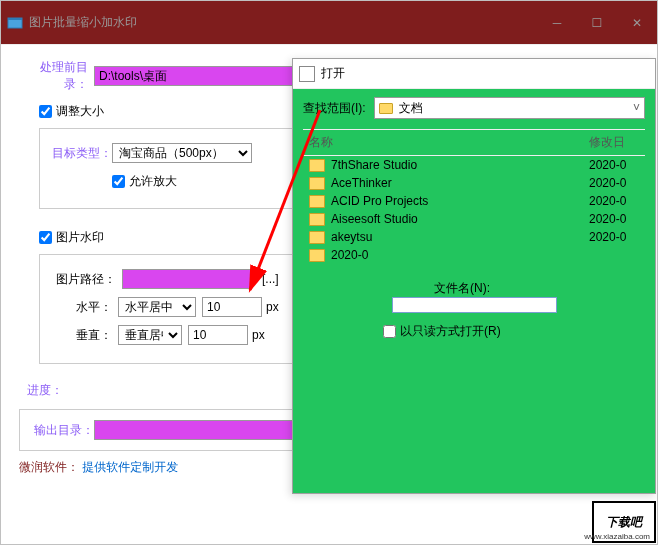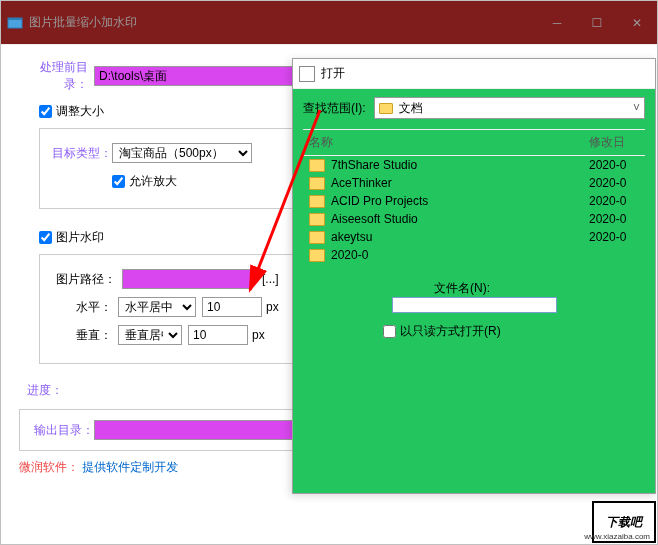--- a/index.html
+++ b/index.html
@@ -22,21 +22,21 @@
 select { border: 1px solid #999; background: #fff; height: 20px; padding: 0 2px; }
 .watermark-section { margin-top: 20px; }
 .ws-row { display: flex; align-items: center; margin-bottom: 8px; }
 .ws-label { width: 70px; text-align: right; padding-right: 6px; }
 .ws-label2 { width: 46px; text-align: right; padding-right: 6px; margin-left: 20px; }
 .num-input { width: 60px; height: 20px; border: 1px solid #999; padding: 0 4px; }
 .unit { margin-left: 4px; }
 .progress-section { margin-top: 18px; }
 .output-section { border: 1px solid #ccc; margin: 8px 0; padding: 10px 8px; display: flex; align-items: center; }
 .link-row { margin-top: 8px; }
-.link-label { color: #ef4444; }
+.link-label { color: #7f1d1d; }
 .link-text { color: #0066cc; cursor: pointer; }
 .lightning { color: #ffa500; margin-right: 2px; }
 
 
 .dialog { position: absolute; top: 58px; left: 292px; width: 364px; height: 436px; background: #22c55e; border: 1px solid #a0a0a0; box-shadow: -2px 2px 8px rgba(0,0,0,0.15); }
 .dlg-titlebar { height: 30px; background: #fff; display: flex; align-items: center; padding-left: 6px; border-bottom: 1px solid #eee; }
 .dlg-icon { width: 16px; height: 16px; border: 1px solid #888; background: #fff; margin-right: 6px; }
 .dlg-body { padding: 8px 10px; }
 .lookin-row { display: flex; align-items: center; margin-bottom: 10px; }
 .lookin-combo { flex: 1; height: 22px; border: 1px solid #999; background: #fff; display: flex; align-items: center; padding: 0 4px; margin-left: 8px; }

